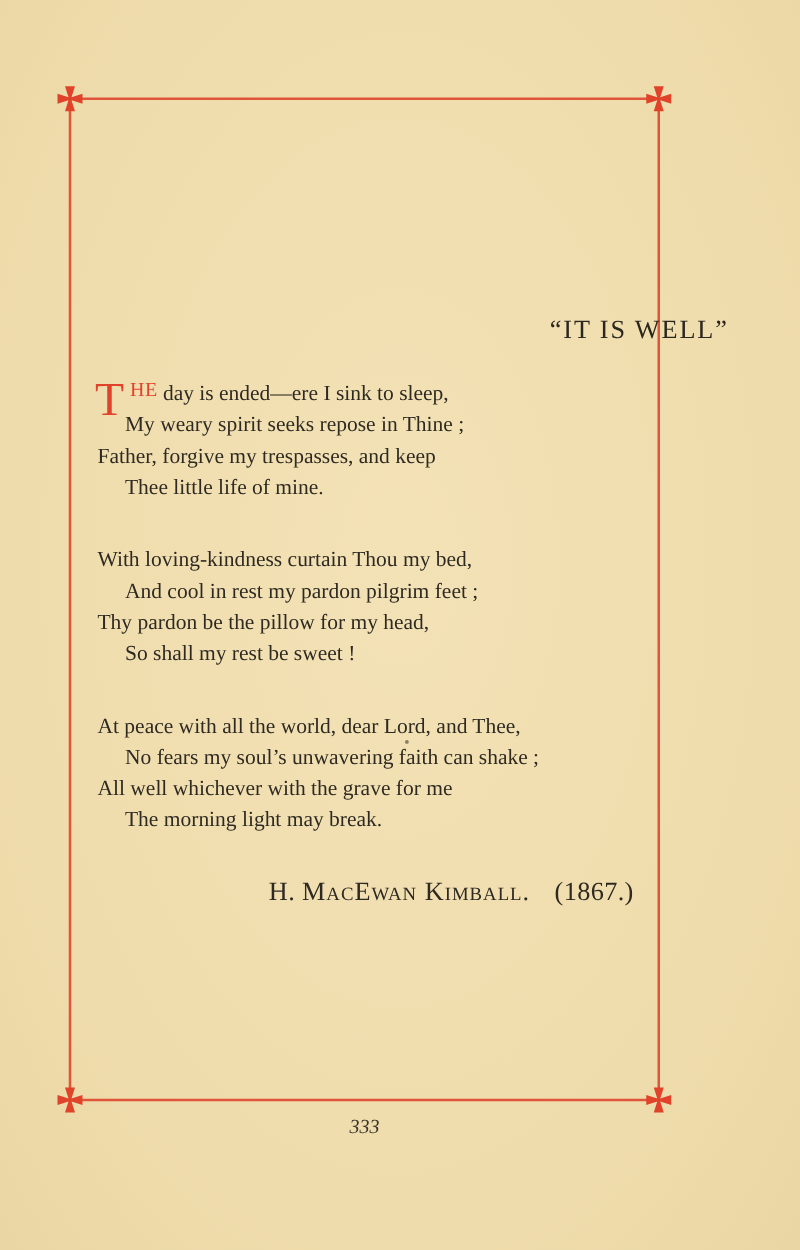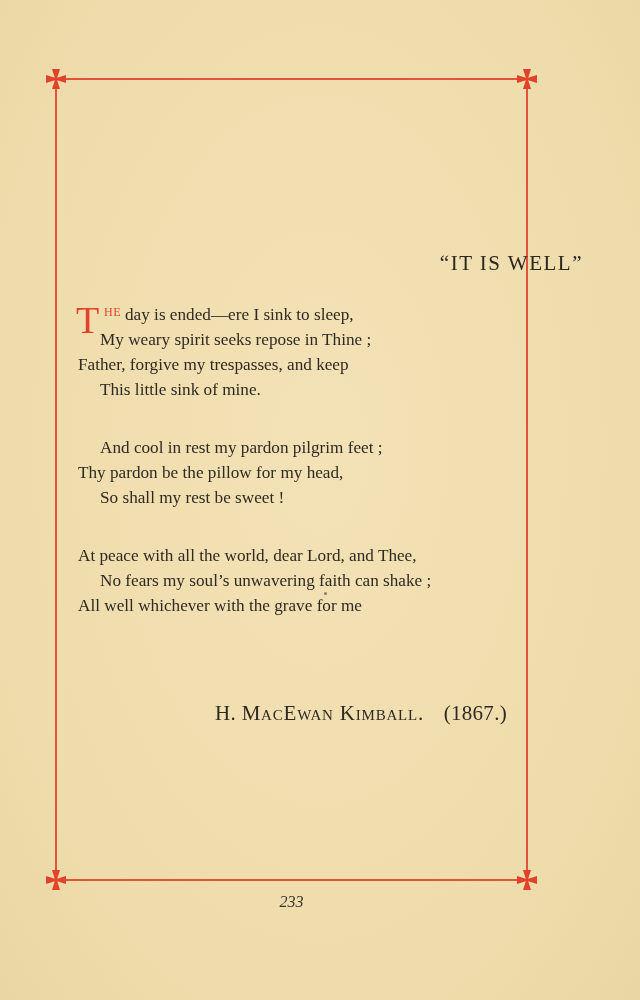--- a/index.html
+++ b/index.html
@@ -72,21 +72,21 @@
       position: absolute;
       left: -2px;
       top: -1px;
       font-size: 38px;
       line-height: 38px;
       color: #e0432a;
       font-weight: normal;
     }
     .dropcap-rest {
       color: #e0432a;
-      font-size: 12px;
+      font-size: 16px;
       letter-spacing: 0.5px;
       padding-left: 26px;
       vertical-align: top;
       position: relative;
       top: -2px;
     }
     .first-line-text { padding-left: 4px; }
 
     .attribution {
       position: absolute;
@@ -152,38 +152,40 @@
   <h1 class="title">“IT IS WELL”</h1>
 
   <div class="poem">
 
     <div class="stanza">
       <div class="line dropcap-wrap">
         <span class="dropcap">T</span><span class="dropcap-rest">HE</span><span class="first-line-text">day is ended—ere I sink to sleep,</span>
       </div>
       <div class="line indent" style="padding-left:22px;">My weary spirit seeks repose in Thine ;</div>
       <div class="line">Father, forgive my trespasses, and keep</div>
-      <div class="line indent">This little sink of mine.</div>
+      <div class="line indent">Thee little life of mine.</div>
     </div>
 
     <div class="stanza">
+      <div class="line">With loving-kindness curtain Thou my bed,</div>
       <div class="line indent">And cool in rest my pardon pilgrim feet ;</div>
       <div class="line">Thy pardon be the pillow for my head,</div>
       <div class="line indent">So shall my rest be sweet !</div>
     </div>
 
     <div class="stanza">
       <div class="line">At peace with all the world, dear Lord, and Thee,</div>
       <div class="line indent">No fears my soul’s unwavering faith can shake ;</div>
       <div class="line">All well whichever with the grave for me</div>
+      <div class="line indent">The morning light may break.</div>
     </div>
   </div>
 
   <div class="attribution">
     <span>H.</span>
     <span class="sc">MacEwan Kimball.</span>
     <span class="year">(1867.)</span>
   </div>
 
   <div class="speck" style="left:324px; top:592px;"></div>
 
-  <div class="page-number">233</div>
+  <div class="page-number">333</div>
 </div>
 
 </body></html>

